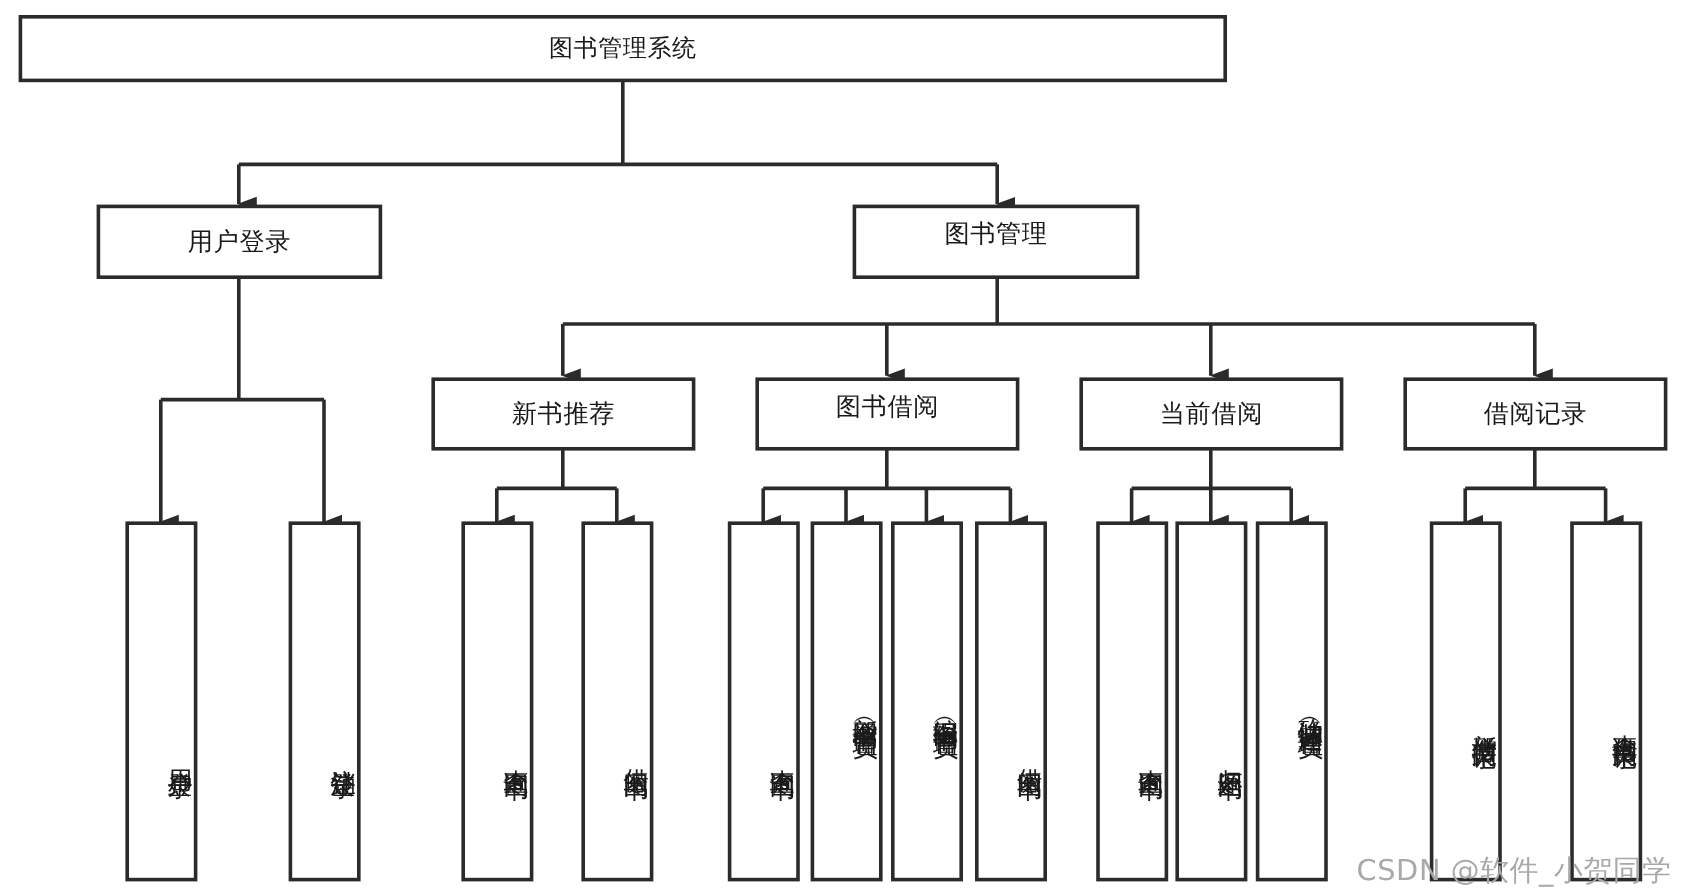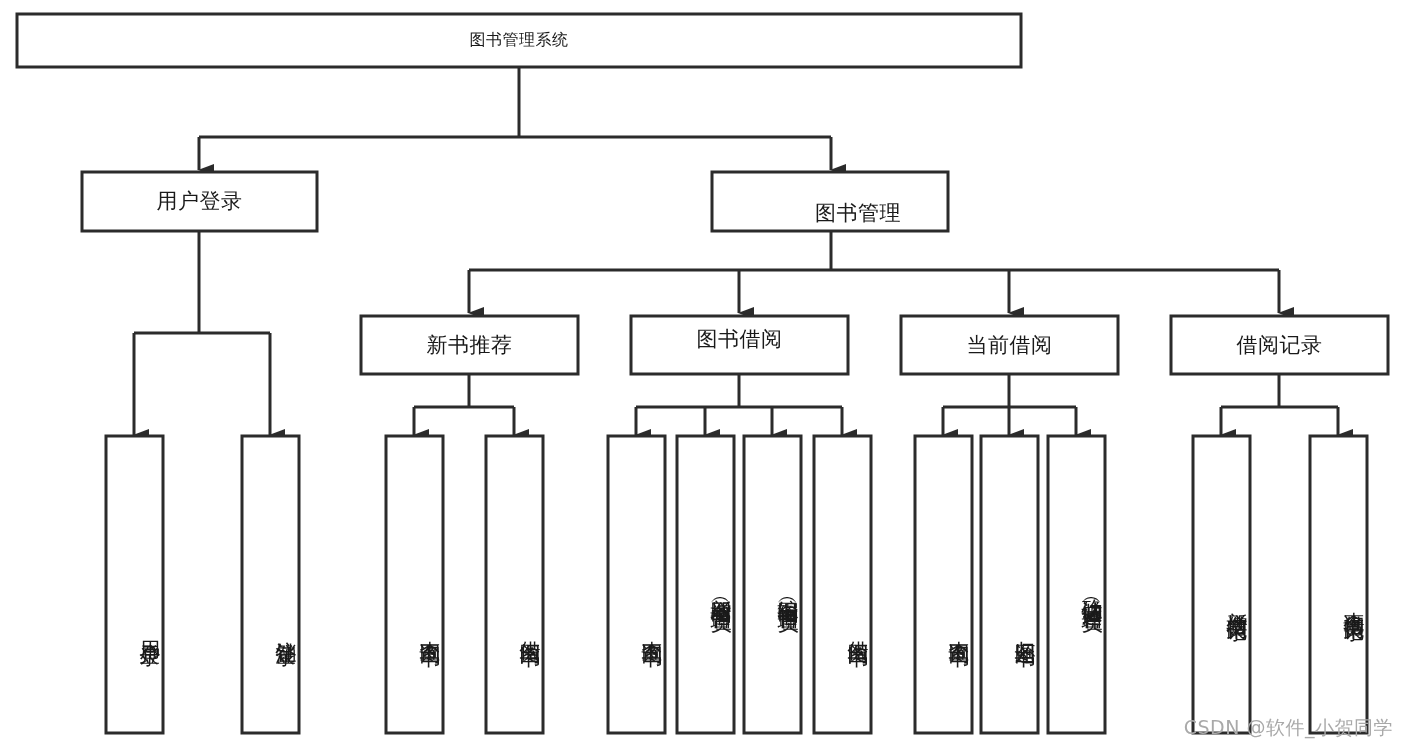--- a/index.html
+++ b/index.html
@@ -60,21 +60,21 @@
     justify-content: center;
     letter-spacing: 2px;
     font-size: 21px;
     padding-top: 6px;
     box-sizing: border-box;
   }
   .watermark {
     position: absolute;
     right: 12px;
     bottom: 6px;
-    font-size: 19px;
+    font-size: 24px;
     color: #a9a9a9;
     letter-spacing: 0.5px;
     white-space: nowrap;
     font-family: "DejaVu Sans", "Liberation Sans", sans-serif;
   }
 </style>
 </head>
 <body>
 
 <div id="diagram-root">
@@ -154,24 +154,24 @@
 
       <rect class="node-box" x="915" y="436" width="57" height="297"></rect>
       <rect class="node-box" x="981" y="436" width="57" height="297"></rect>
       <rect class="node-box" x="1048" y="436" width="57" height="297"></rect>
 
       <rect class="node-box" x="1193" y="436" width="57" height="297"></rect>
       <rect class="node-box" x="1310" y="436" width="57" height="297"></rect>
     </g>
   </svg>
 
-  <div class="node-label" style="left:17px; top:14px; width:1004px; height:53px; font-size:16px;">图书管理系统</div>
+  <div class="node-label" style="left:17px; top:14px; width:1004px; height:53px; font-size:20px;">图书管理系统</div>
 
   <div class="node-label" style="left:82px; top:172px; width:235px; height:59px;">用户登录</div>
-  <div class="node-label" style="left:712px; top:184px; width:236px; height:59px;padding-left:28px;">图书管理</div>
+  <div class="node-label" style="left:712px; top:166px; width:236px; height:59px;">图书管理</div>
 
   <div class="node-label" style="left:361px; top:316px; width:217px; height:58px;border-radius:13px;">新书推荐</div>
   <div class="node-label" style="left:631px; top:316px; width:217px; height:46px;">图书借阅</div>
   <div class="node-label" style="left:1171px; top:316px; width:217px; height:58px;">借阅记录</div>
   <div class="node-label" style="left:901px; top:316px; width:217px; height:58px;">当前借阅</div>
 
   <div class="node-label vertical" style="left:106px; top:516px; width:57px; height:217px;">用户登录</div>
   <div class="node-label vertical" style="left:242px; top:516px; width:57px; height:217px;">注销登录</div>
 
   <div class="node-label vertical" style="left:386px; top:516px; width:57px; height:217px;">查询图书</div>

